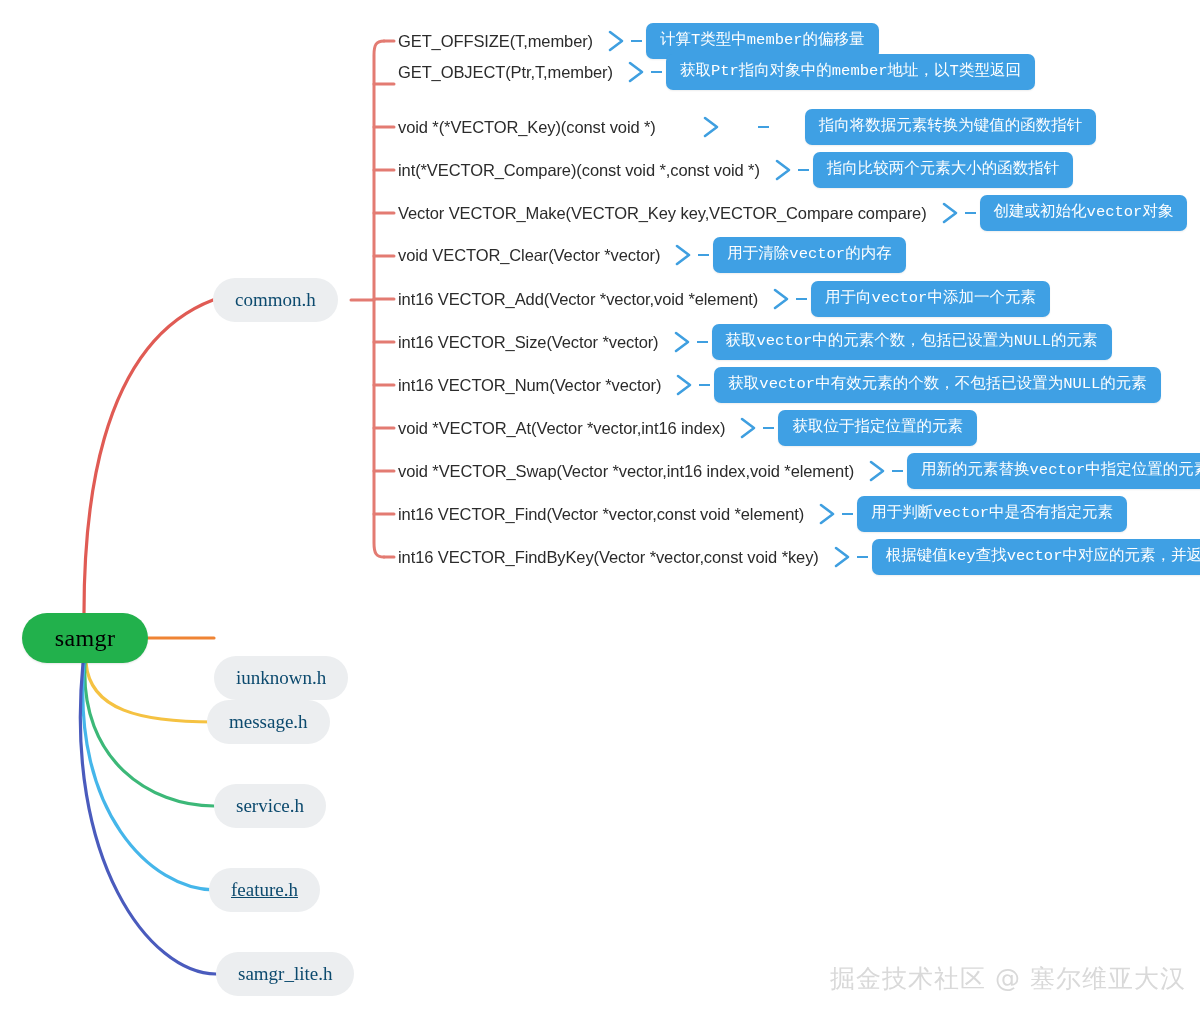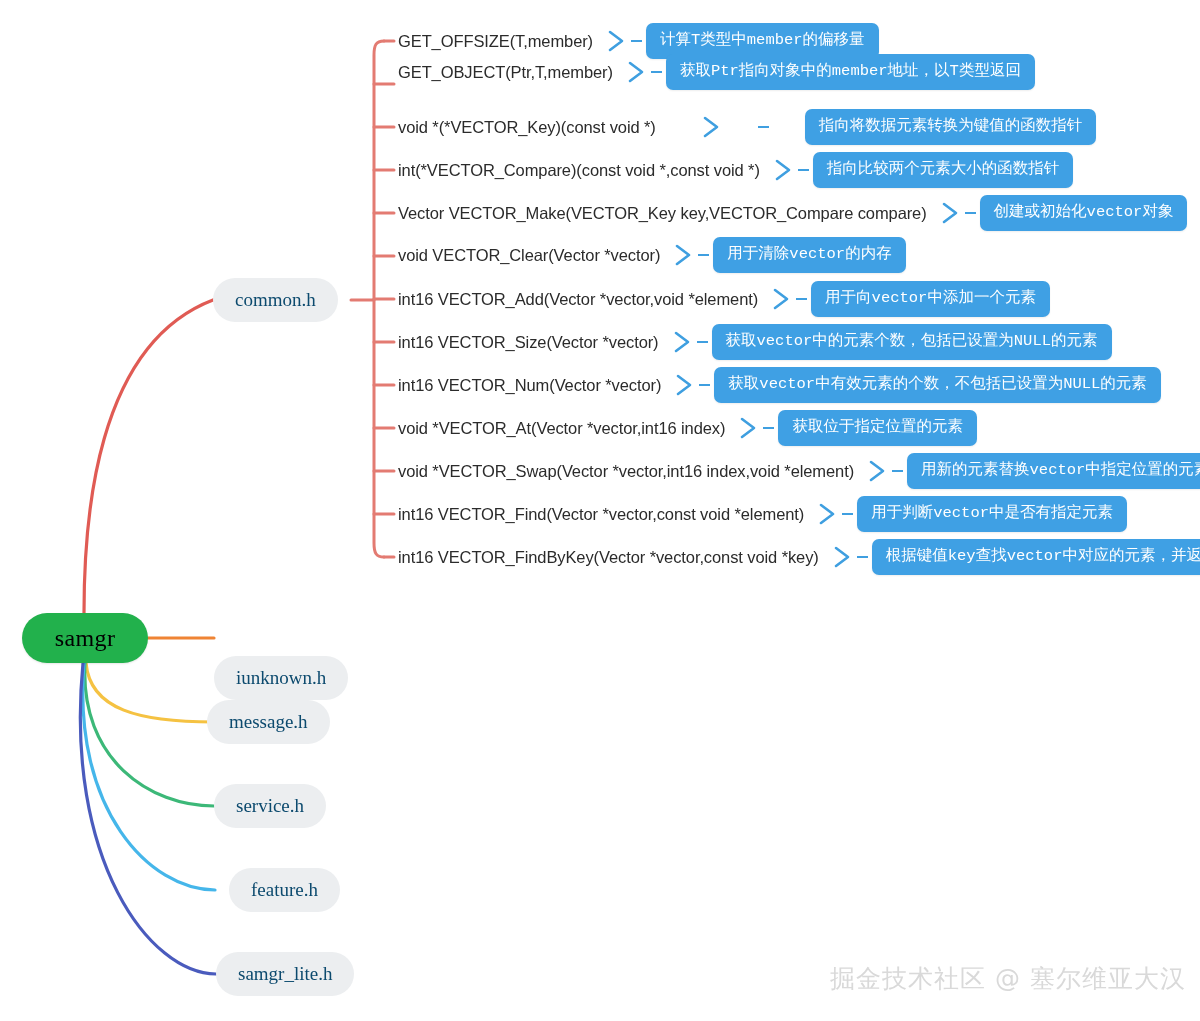--- a/index.html
+++ b/index.html
@@ -169,21 +169,21 @@
   </div>
   <div class="pill" style="left:214px; top:616px;margin-top:40px;">
     <span>iunknown.h</span>
   </div>
   <div class="pill" style="left:207px; top:700px;">
     <span>message.h</span>
   </div>
   <div class="pill" style="left:214px; top:784px;">
     <span>service.h</span>
   </div>
-  <div class="pill" style="left:229px; top:868px;">
+  <div class="pill" style="left:209px; top:868px;text-decoration:underline;">
     <span>feature.h</span>
   </div>
   <div class="pill" style="left:216px; top:952px;">
     <span>samgr_lite.h</span>
   </div>
 
   <div class="leaf-row" style="left:398px; top:26px;">
     <span class="leaf-text">GET_OFFSIZE(T,member)</span>
     <span class="chev">
       <svg width="26" height="30" viewBox="0 0 26 30">

